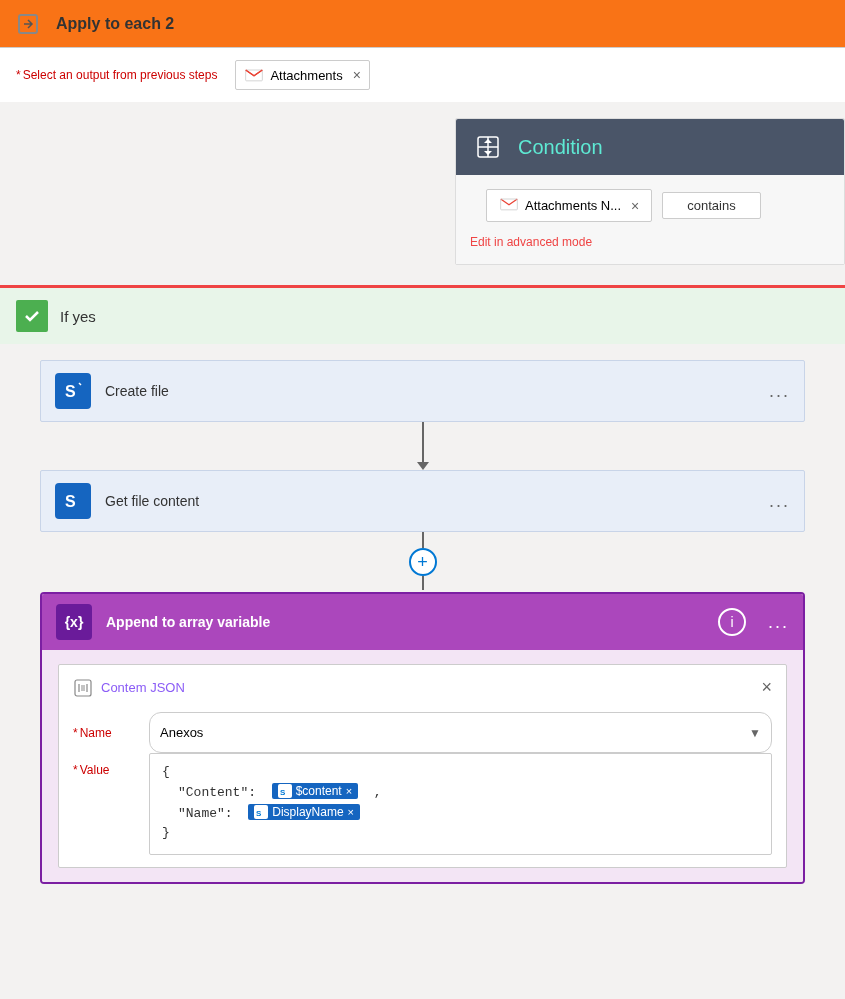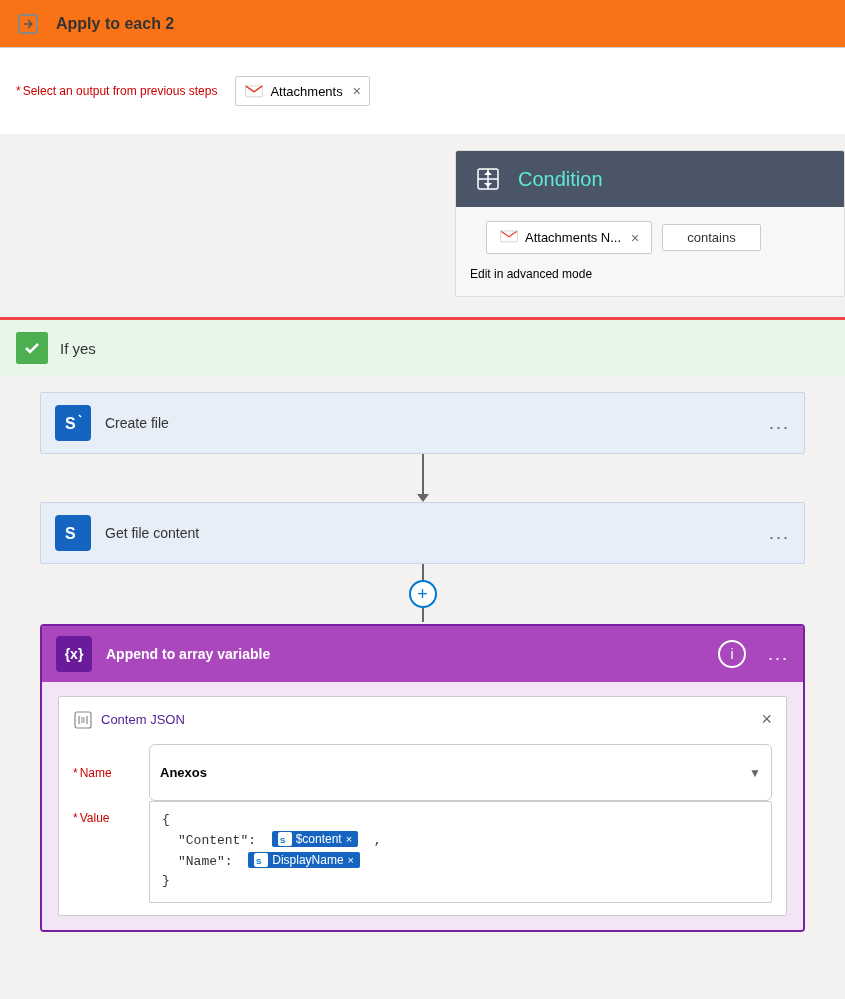--- a/index.html
+++ b/index.html
@@ -33,21 +33,21 @@
     .header-title {
       font-size: 16px;
       font-weight: 600;
       color: #333;
     }
 
     .select-output-row {
       display: flex;
       align-items: flex-start;
       gap: 16px;
-      padding: 28px 16px;
+      padding: 12px 16px;
       background: #fff;
     }
     .select-label {
       font-size: 12px;
       color: #c00;
       font-weight: 500;
       min-width: 140px;
       padding-top: 8px;
     }
     .select-label span { color: #c00; margin-right: 2px; }
@@ -142,21 +142,21 @@
     }
     .condition-op {
       border: 1px solid #ccc;
       padding: 5px 24px;
       background: #fff;
       font-size: 13px;
       color: #333;
       border-radius: 2px;
     }
     .advanced-link {
-      color: #000000;
+      color: #ef4444;
       font-size: 12px;
       margin-top: 10px;
       cursor: pointer;
       text-decoration: none;
     }
 
     
     .if-yes-section {
       margin-top: 20px;
       background: #e8f5e9;
@@ -335,21 +335,21 @@
       align-items: center;
       justify-content: space-between;
       margin-bottom: 14px;
     }
     .contem-title-row {
       display: flex;
       align-items: center;
       gap: 8px;
       font-size: 13px;
       font-weight: 500;
-      color: #4c1d95;
+      color: #8b5cf6;
     }
     .contem-icon {
       width: 20px;
       height: 20px;
       display: flex;
       align-items: center;
       justify-content: center;
     }
     .close-x {
       font-size: 18px;
@@ -366,29 +366,28 @@
       font-size: 12px;
       color: #c00;
       min-width: 60px;
       font-weight: 500;
     }
     .form-label span { color: #c00; margin-right: 2px; }
 
     .select-dropdown {
       flex: 1;
       border: 1px solid #ccc;
-      border-radius: 6px;
-      padding: 20px 10px;
+      border-radius: 12px;
+      padding: 12px 10px;
       font-size: 13px;
       background: #fff;
       display: flex;
       align-items: center;
       justify-content: space-between;
       cursor: pointer;
-      font-weight: bold;
     }
     .dropdown-arrow { color: #666; font-size: 12px; }
 
     .value-editor {
       flex: 1;
       border: 1px solid #ccc;
       border-radius: 2px;
       background: #fff;
       padding: 10px 12px;
       font-size: 13px;

